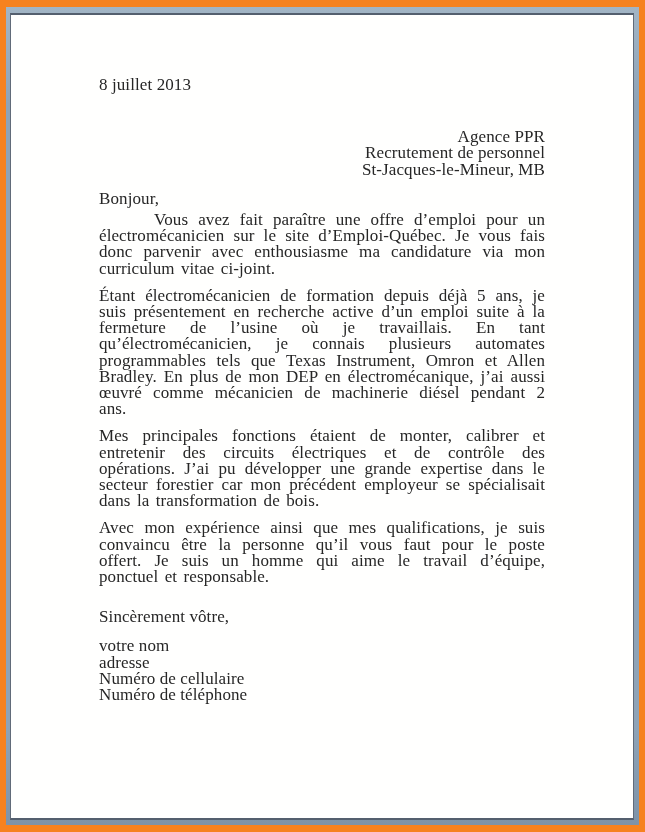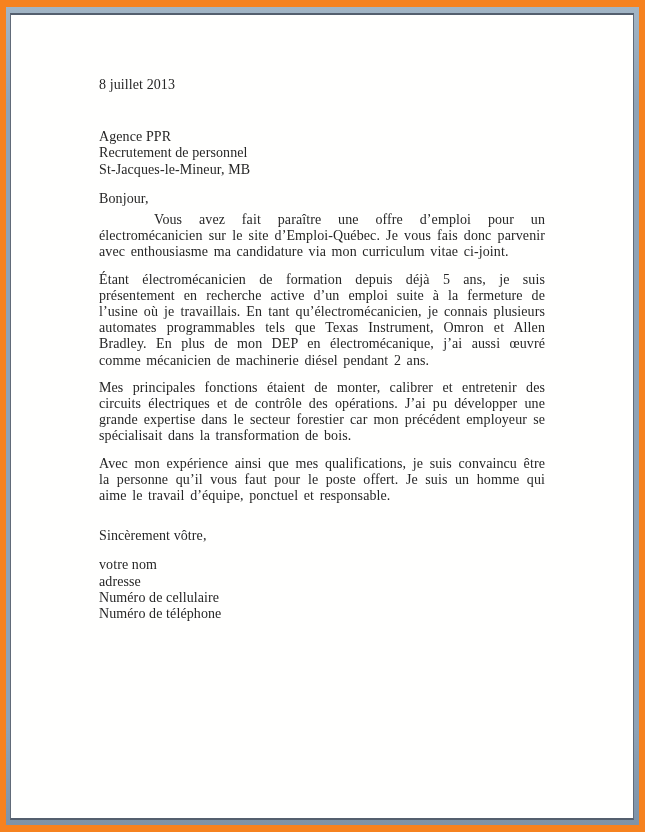--- a/index.html
+++ b/index.html
@@ -27,29 +27,30 @@
   .page {
     position: absolute;
     top: 6px; left: 4px; right: 5px; bottom: 5px;
     box-sizing: border-box;
     background: #FFFFFE;
     border: 1px solid #616B79;
     border-top: 2px solid #545F6E;
     border-bottom: 2px solid #545F6E;
     padding: 62px 88px 0 88px;
     color: #262626;
-    font-size: 14px;
+    font-size: 17px;
     line-height: 16.2px;
     letter-spacing: 0.1px;
   }
   .date {
     margin: 0 0 36px 0;
   }
   .recipient {
     margin: 0 0 13px 0;
+    text-align: right;
   }
   .salutation {
     margin: 0 0 5px 0;
     font-family: Liberation Serif, serif;
   }
   p.para {
     margin: 0 0 11px 0;
     text-align: justify;
     word-spacing: 2px;
   }

